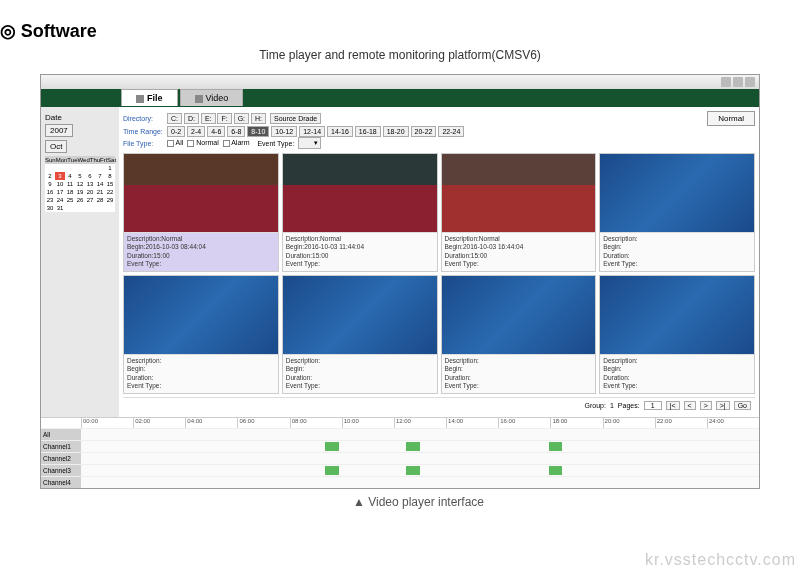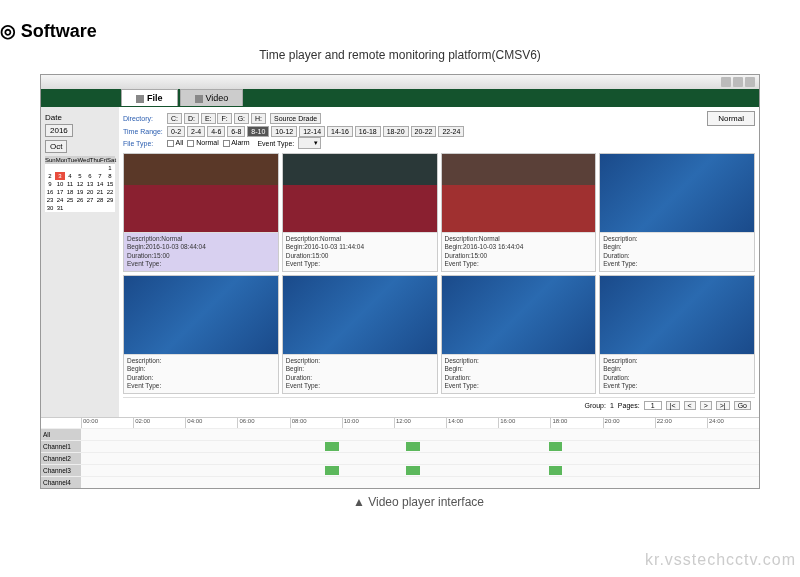--- a/index.html
+++ b/index.html
@@ -66,21 +66,21 @@
     <div class="tbicon"></div>
     <div class="tbicon"></div>
   </div>
   <div class="tabs" id="tabs">
       <div class="tab active"><span class="ticon"></span>File</div>
       <div class="tab"><span class="ticon"></span>Video</div>
     </div>
   <div class="main">
     <div class="sidebar">
       <div class="lbl">Date</div>
-      <div class="yearbtn">2016</div><br>
+      <div class="yearbtn">2007</div><br>
       <div class="monbtn">Oct</div>
       <div class="cal-head" id="calhead">
           <div>Sun</div>
           <div>Mon</div>
           <div>Tue</div>
           <div>Wed</div>
           <div>Thu</div>
           <div>Fri</div>
           <div>Sat</div>
         </div>

